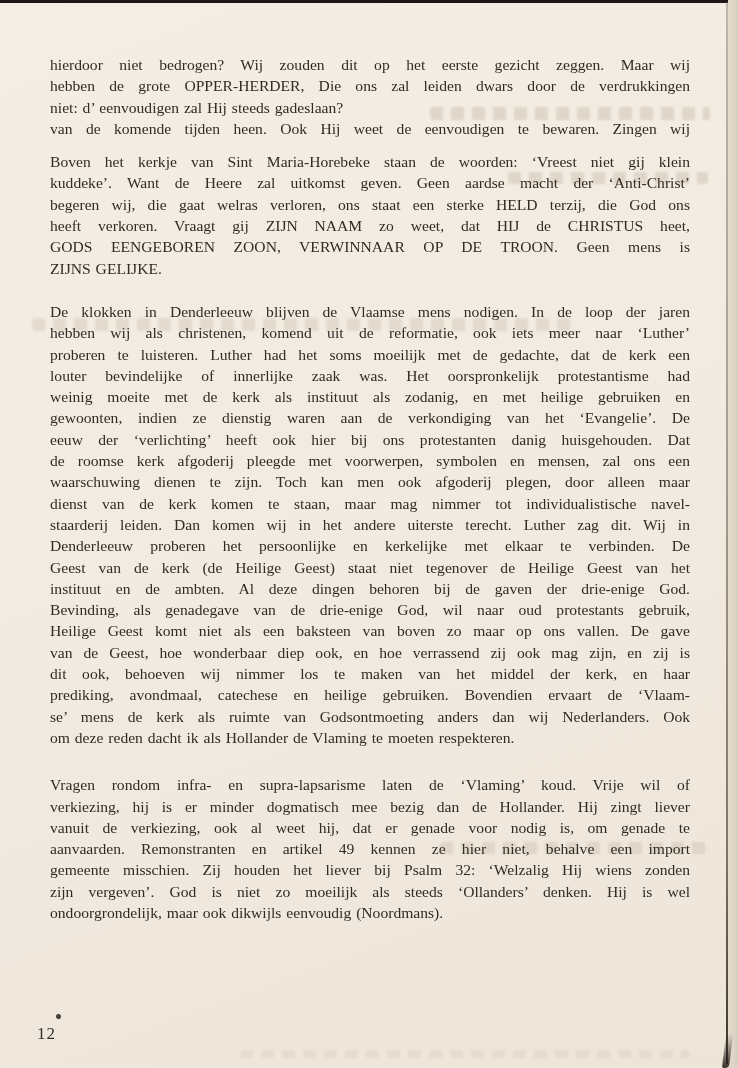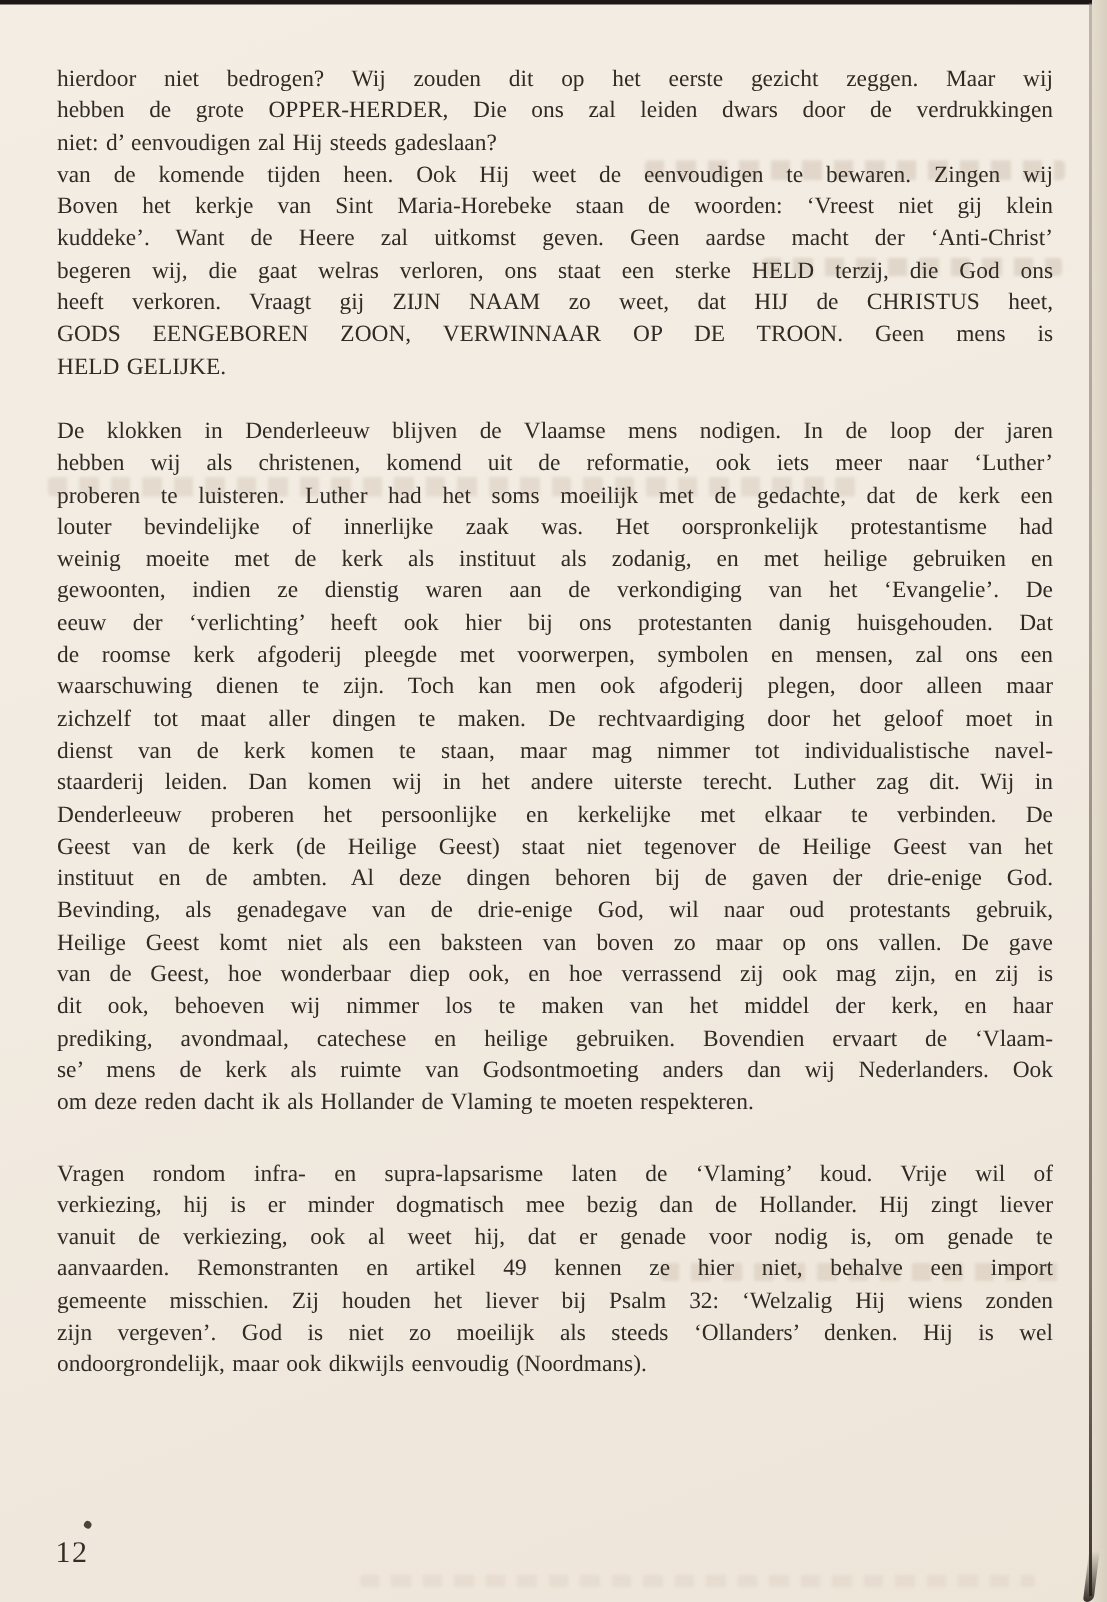--- a/index.html
+++ b/index.html
@@ -50,33 +50,33 @@
   .smudge.s2{left:508px;top:172px;width:200px;height:12px;}
   .smudge.s3{left:32px;top:318px;width:540px;height:13px;opacity:.8;}
   .smudge.s4{left:440px;top:842px;width:268px;height:12px;opacity:.85;}
   .smudge.s5{left:240px;top:1050px;width:450px;height:8px;opacity:.5;}
   
   .text-block{
     position:absolute;left:38px;top:42px;width:664px;
     color:var(--ink);
     font-size:15.6px;
   }
-  .para{margin:0;font-family:Liberation Serif, serif;}
+  .para{margin:12px;font-family:Liberation Serif, serif;}
   .para:nth-child(3){margin-top:22px;}
   .para:nth-child(4){margin-top:26px;}
   .para:nth-child(5){margin-top:26px;}
   .line{
     height:21.3px;line-height:21.3px;overflow:hidden;
     text-align:justify;text-align-last:justify;
     word-spacing:1px;
   }
   .line.last{text-align-last:left;}
   .page-number{
     position:absolute;left:37px;top:1024px;
-    font-size:20px;color:#33302a;letter-spacing:1px;
+    font-size:17px;color:#33302a;letter-spacing:1px;
   }
   .ink-speck{
     position:absolute;left:56px;top:1014px;width:5px;height:5px;
     background:#4a443a;border-radius:45% 55% 50% 50%;
     transform:rotate(32deg);
   }
 </style>
 </head>
 <body>
 
@@ -98,33 +98,32 @@
         <div class="line">hebben de grote OPPER-HERDER, Die ons zal leiden dwars door de verdrukkingen</div>
         <div class="line last">niet: d’ eenvoudigen zal Hij steeds gadeslaan?</div>
         <div class="line">van de komende tijden heen. Ook Hij weet de eenvoudigen te bewaren. Zingen wij</div>
       </div>
       <div class="para">
         <div class="line">Boven het kerkje van Sint Maria-Horebeke staan de woorden: ‘Vreest niet gij klein</div>
         <div class="line">kuddeke’. Want de Heere zal uitkomst geven. Geen aardse macht der ‘Anti-Christ’</div>
         <div class="line">begeren wij, die gaat welras verloren, ons staat een sterke HELD terzij, die God ons</div>
         <div class="line">heeft verkoren. Vraagt gij ZIJN NAAM zo weet, dat HIJ de CHRISTUS heet,</div>
         <div class="line">GODS EENGEBOREN ZOON, VERWINNAAR OP DE TROON. Geen mens is</div>
-        <div class="line last">HELD GELIJKE.</div>
+        <div class="line last">ZIJNS GELIJKE.</div>
       </div>
       <div class="para">
         <div class="line">De klokken in Denderleeuw blijven de Vlaamse mens nodigen. In de loop der jaren</div>
         <div class="line">hebben wij als christenen, komend uit de reformatie, ook iets meer naar ‘Luther’</div>
         <div class="line">proberen te luisteren. Luther had het soms moeilijk met de gedachte, dat de kerk een</div>
         <div class="line">louter bevindelijke of innerlijke zaak was. Het oorspronkelijk protestantisme had</div>
         <div class="line">weinig moeite met de kerk als instituut als zodanig, en met heilige gebruiken en</div>
         <div class="line">gewoonten, indien ze dienstig waren aan de verkondiging van het ‘Evangelie’. De</div>
         <div class="line">eeuw der ‘verlichting’ heeft ook hier bij ons protestanten danig huisgehouden. Dat</div>
         <div class="line">de roomse kerk afgoderij pleegde met voorwerpen, symbolen en mensen, zal ons een</div>
         <div class="line">waarschuwing dienen te zijn. Toch kan men ook afgoderij plegen, door alleen maar</div>
-        <div class="line">zichzelf tot maat aller dingen te maken. De rechtvaardiging door het geloof moet in</div>
         <div class="line">dienst van de kerk komen te staan, maar mag nimmer tot individualistische navel-</div>
         <div class="line">staarderij leiden. Dan komen wij in het andere uiterste terecht. Luther zag dit. Wij in</div>
         <div class="line">Denderleeuw proberen het persoonlijke en kerkelijke met elkaar te verbinden. De</div>
         <div class="line">Geest van de kerk (de Heilige Geest) staat niet tegenover de Heilige Geest van het</div>
         <div class="line">instituut en de ambten. Al deze dingen behoren bij de gaven der drie-enige God.</div>
         <div class="line">Bevinding, als genadegave van de drie-enige God, wil naar oud protestants gebruik,</div>
         <div class="line">Heilige Geest komt niet als een baksteen van boven zo maar op ons vallen. De gave</div>
         <div class="line">van de Geest, hoe wonderbaar diep ook, en hoe verrassend zij ook mag zijn, en zij is</div>
         <div class="line">dit ook, behoeven wij nimmer los te maken van het middel der kerk, en haar</div>
         <div class="line">prediking, avondmaal, catechese en heilige gebruiken. Bovendien ervaart de ‘Vlaam-</div>

